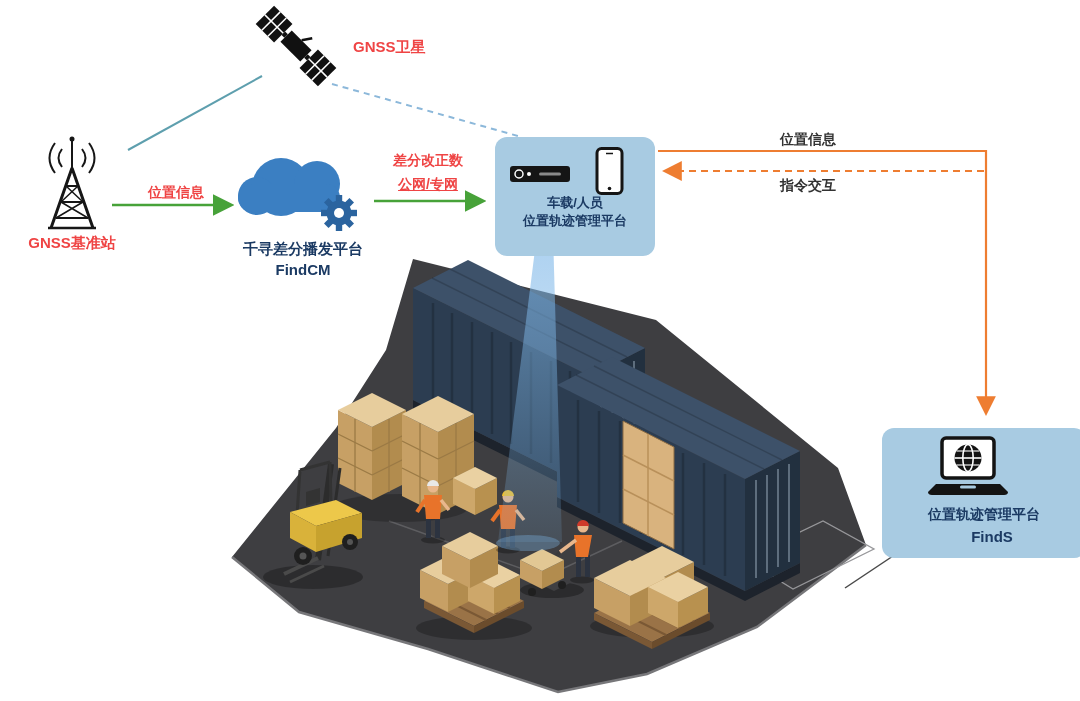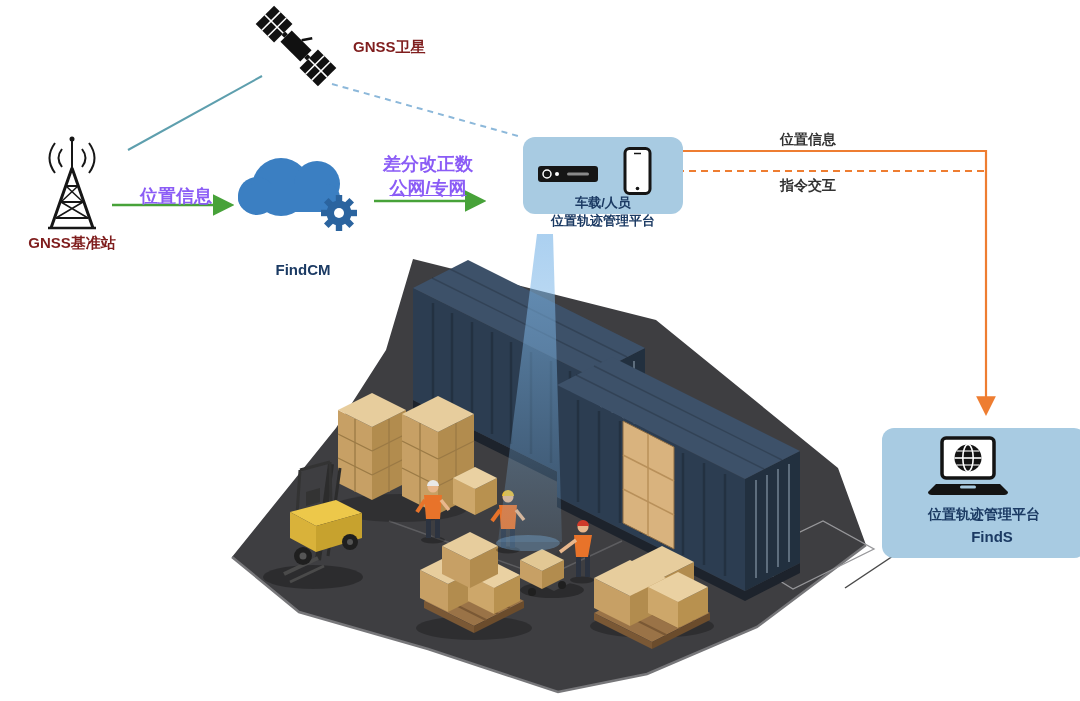--- a/index.html
+++ b/index.html
@@ -1,22 +1,22 @@
 <!DOCTYPE html>
 <html><head>
 <meta charset="utf-8">
 <style>
   * { margin:0; padding:0; box-sizing:border-box; }
   html,body { background:#ffffff; font-family:"Liberation Sans","DejaVu Sans",sans-serif; }
   .stage { position:relative; width:1080px; height:701px; background:#ffffff; overflow:hidden; }
   .art { position:absolute; left:0; top:0; }
   .lbl { position:absolute; font-weight:bold; white-space:nowrap; }
   .lbl.center { text-align:center; }
-  .lbl.black { color:#7f1d1d; font-size:15px; }
-  .lbl.green { color:#8b5cf6; font-size:18px; }
+  .lbl.black { color:#ef4444; font-size:15px; }
+  .lbl.green { color:#ef4444; font-size:14px; }
   .lbl.navy  { color:#1b3a63; font-size:15px; }
   .lbl.dark  { color:#333333; font-size:14px;font-family:Liberation Mono, monospace; }
   .bubble { position:absolute; background:#a8cbe2; border-radius:12px; }
   .bubble .b-lbl { position:absolute; left:0; width:100%; text-align:center; font-weight:bold; color:#1b3a63; }
   .bubble .icon-abs { position:absolute; }
 </style>
 </head>
 <body>
 
 <div class="stage">
@@ -310,27 +310,28 @@
     </g>
 
     <g>
       <line x1="893" y1="556" x2="845" y2="588" stroke="#4a4a4a" stroke-width="1.5"></line>
     </g>
   </svg>
 
   <div class="lbl black" style="left:353px; top:38px;">GNSS卫星</div>
   <div class="lbl black center" style="left:11px; top:234px; width:122px;">GNSS基准站</div>
   <div class="lbl green center" style="left:116px; top:184px; width:120px;">位置信息</div>
+  <div class="lbl navy center" style="left:223px; top:240px; width:160px;">千寻差分播发平台</div>
   <div class="lbl navy center" style="left:223px; top:261px; width:160px;">FindCM</div>
   <div class="lbl green center" style="left:368px; top:152px; width:120px;">差分改正数</div>
   <div class="lbl green center" style="left:368px; top:176px; width:120px;text-decoration:underline;">公网/专网</div>
   <div class="lbl dark center" style="left:748px; top:131px; width:120px;">位置信息</div>
   <div class="lbl dark center" style="left:748px; top:177px; width:120px;">指令交互</div>
 
-  <div class="bubble" style="left:523px; top:137px; width:160px; height:77px;">
+  <div class="bubble" style="left:495px; top:137px; width:160px; height:119px;">
     <svg class="icon-abs" style="left:14px; top:24px;" width="66" height="26" viewBox="0 0 66 26">
       <rect x="1" y="5" width="60" height="16" rx="3" fill="#151515"></rect>
       <circle cx="10" cy="13" r="4" fill="none" stroke="#ffffff" stroke-width="1.5"></circle>
       <circle cx="20" cy="13" r="2" fill="#ffffff"></circle>
       <rect x="30" y="11.5" width="22" height="3" rx="1.5" fill="#8a8a8a"></rect>
     </svg>
     <svg class="icon-abs" style="left:100px; top:10px;" width="30" height="48" viewBox="0 0 30 48">
       <rect x="2" y="1.5" width="25" height="45" rx="4.5" fill="#ffffff" stroke="#151515" stroke-width="3"></rect>
       <line x1="11" y1="6.5" x2="18" y2="6.5" stroke="#151515" stroke-width="1.5"></line>
       <circle cx="14.5" cy="41.5" r="1.8" fill="#151515"></circle>

